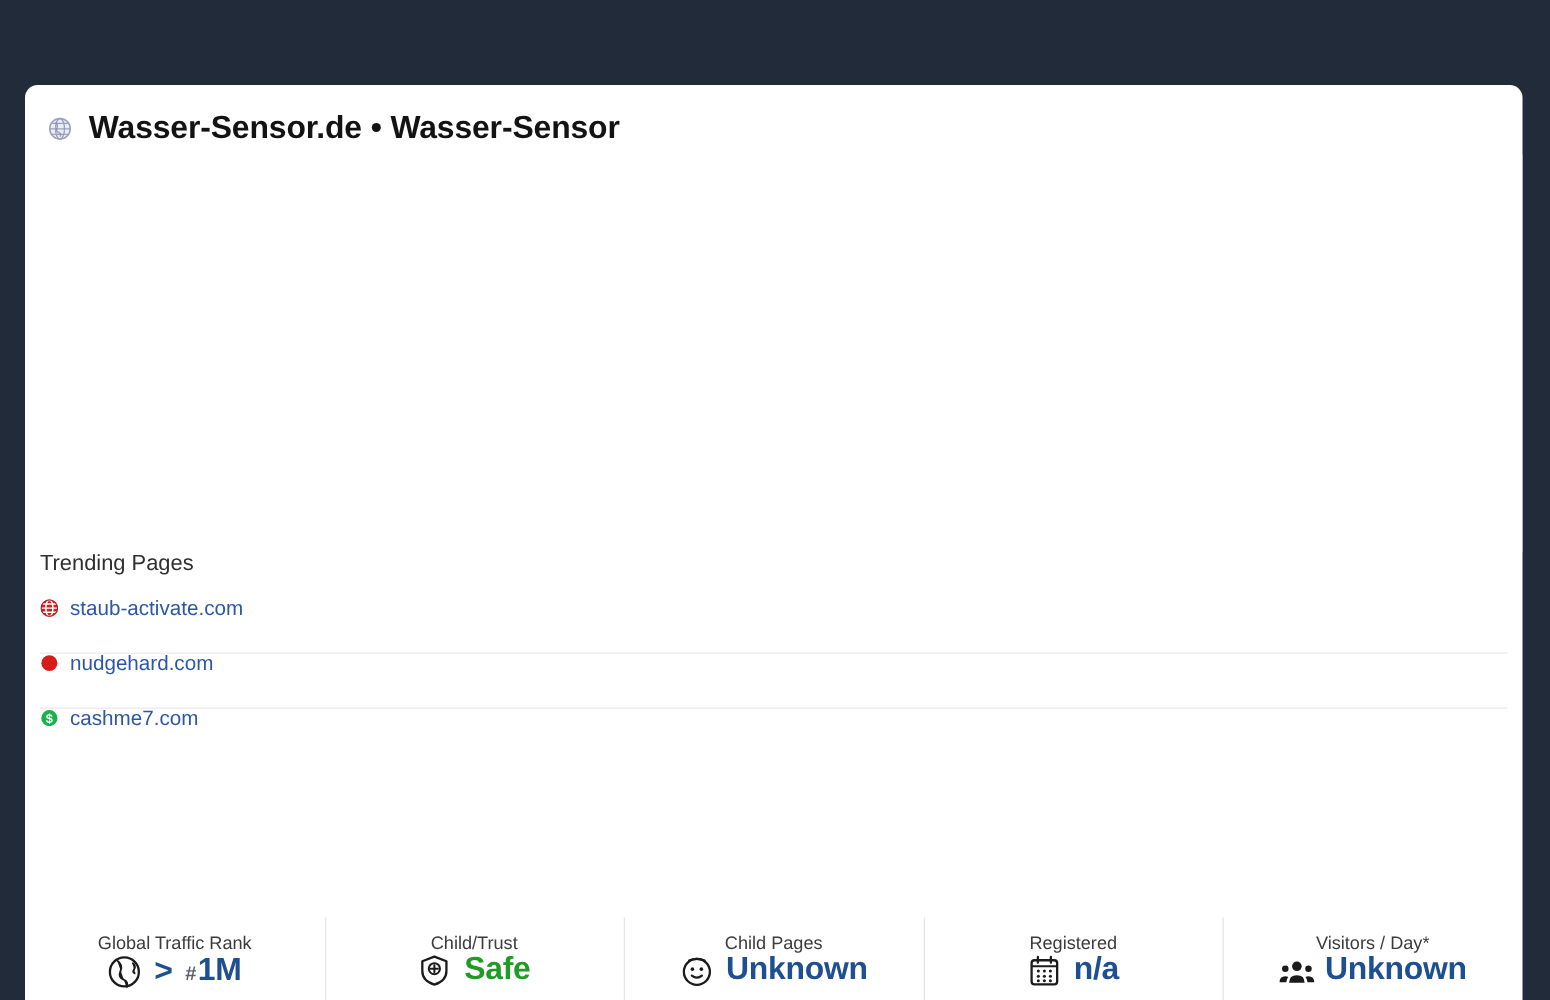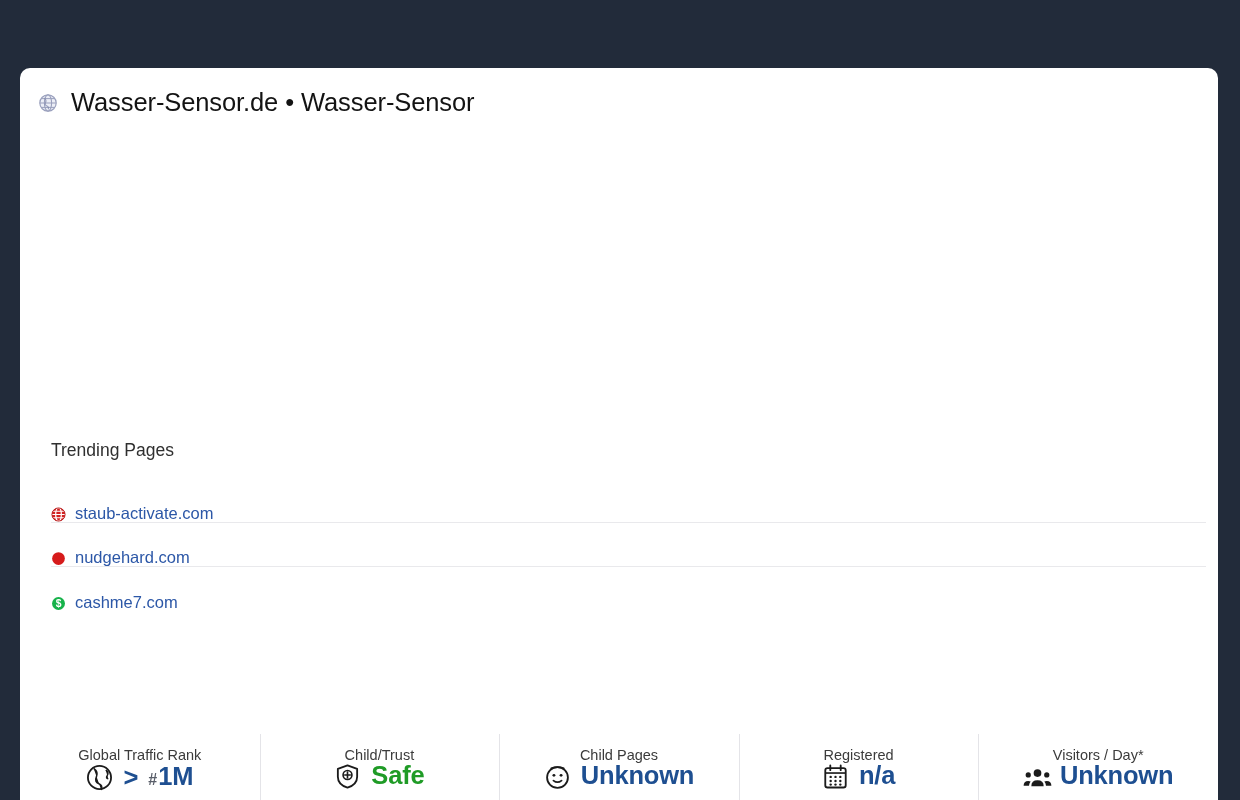--- a/index.html
+++ b/index.html
@@ -42,51 +42,50 @@
     height: 56px;
   }
   .site-favicon {
     width: 20px;
     height: 20px;
     flex: 0 0 20px;
     display: block;
   }
   .site-title {
     font-size: 25.5px;
-    font-weight: normal;
+    font-weight: bold;
     color: #131313;
     letter-spacing: -0.1px;
     white-space: nowrap;
     line-height: 1;
   }
 
   
   .ad-slot {
     height: 318px;
     width: 100%;
     background: #ffffff;
   }
 
   
   .trending {
     padding: 0 12px 0 12px;
-    margin-left: 19px;
   }
   .trending-heading {
     font-size: 17.5px;
     color: #2f2f2f;
     font-weight: normal;
     padding: 0 0 0 0;
     margin-bottom: 19px;
     line-height: 1;
   }
   .trending-list { list-style: none; }
   .trending-row {
     display: flex;
-    align-items: flex-end;
+    align-items: flex-start;
     gap: 9px;
     height: 44px;
     border-bottom: 1px solid #e9e9ec;
   }
   .trending-row:last-child { border-bottom: none; }
   .row-icon {
     width: 15px;
     height: 15px;
     flex: 0 0 15px;
     display: block;

